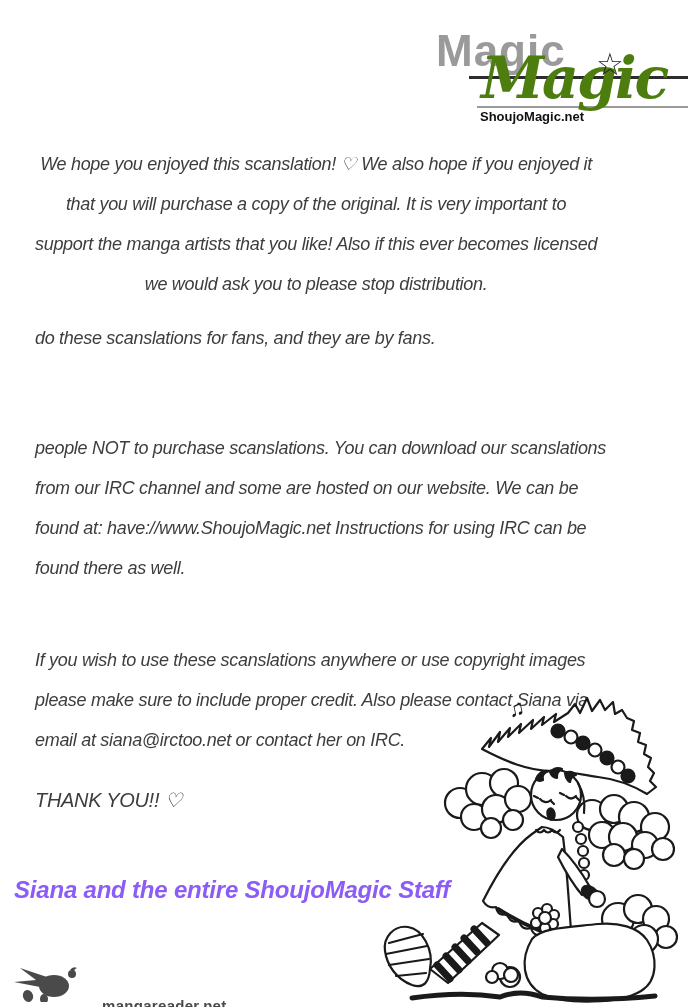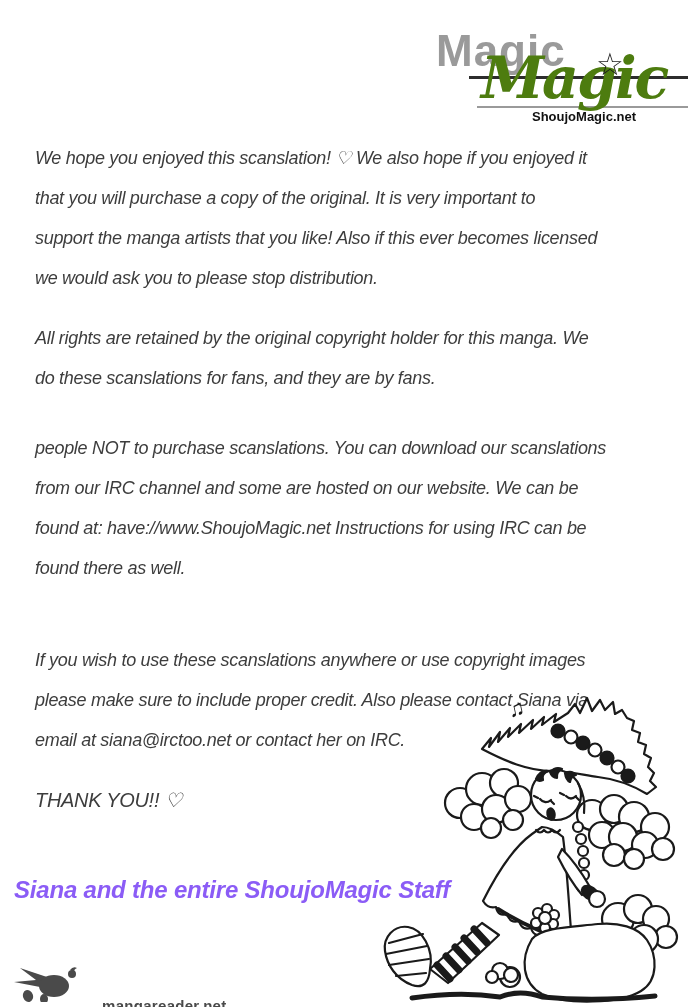--- a/index.html
+++ b/index.html
@@ -26,32 +26,32 @@
     font-style:italic;font-weight:bold;
     font-size:57px;line-height:60px;color:#4d7c0f;
     letter-spacing:-2px;
   }
   .logo-star{
     position:absolute;left:596px;top:49px;
     font-size:31px;color:#1a1a1a;line-height:31px;
   }
   .logo-site{
     position:absolute;left:480px;top:109px;width:208px;
-    text-align:center;font-size:13px;font-weight:bold;color:#101010;
+    text-align:left;font-size:13px;font-weight:bold;color:#101010;
   }
   
   .handtext{
     position:absolute;left:35px;
     font-style:italic;
     font-size:18px;line-height:40px;
     letter-spacing:-0.3px;
     color:#3d3d3d;
     white-space:nowrap;
   }
-  .p1{top:138px;}
+  .p1{top:144px;text-align:center;}
   .p2{top:318px;}
   .p3{top:428px;}
   .p4{top:640px;}
   .thankyou{top:780px;font-size:20px;}
   .signature{
     position:absolute;left:14px;top:876px;
     font-style:italic;font-weight:bold;
     font-size:24px;letter-spacing:-0.2px;
     color:#8b5cf6;white-space:nowrap;
   }
@@ -87,21 +87,20 @@
   </div>
 
   <div class="handtext p1">
     <div>We hope you enjoyed this scanslation! ♡  We also hope if you enjoyed it</div>
     <div>that you will purchase a copy of the original. It is very important to</div>
     <div>support the manga artists that you like! Also if this ever becomes licensed</div>
     <div>we would ask you to please stop distribution.</div>
   </div>
 
   <div class="handtext p2">
-    <div>All rights are retained by the original copyright holder for this manga. We</div>
     <div>do these scanslations for fans, and they are by fans.</div>
   </div>
 
   <div class="handtext p3">
     <div>people NOT to purchase scanslations. You can download our scanslations</div>
     <div>from our IRC channel and some are hosted on our website. We can be</div>
     <div>found at: have://www.ShoujoMagic.net Instructions for using IRC can be</div>
     <div>found there as well.</div>
   </div>
 

